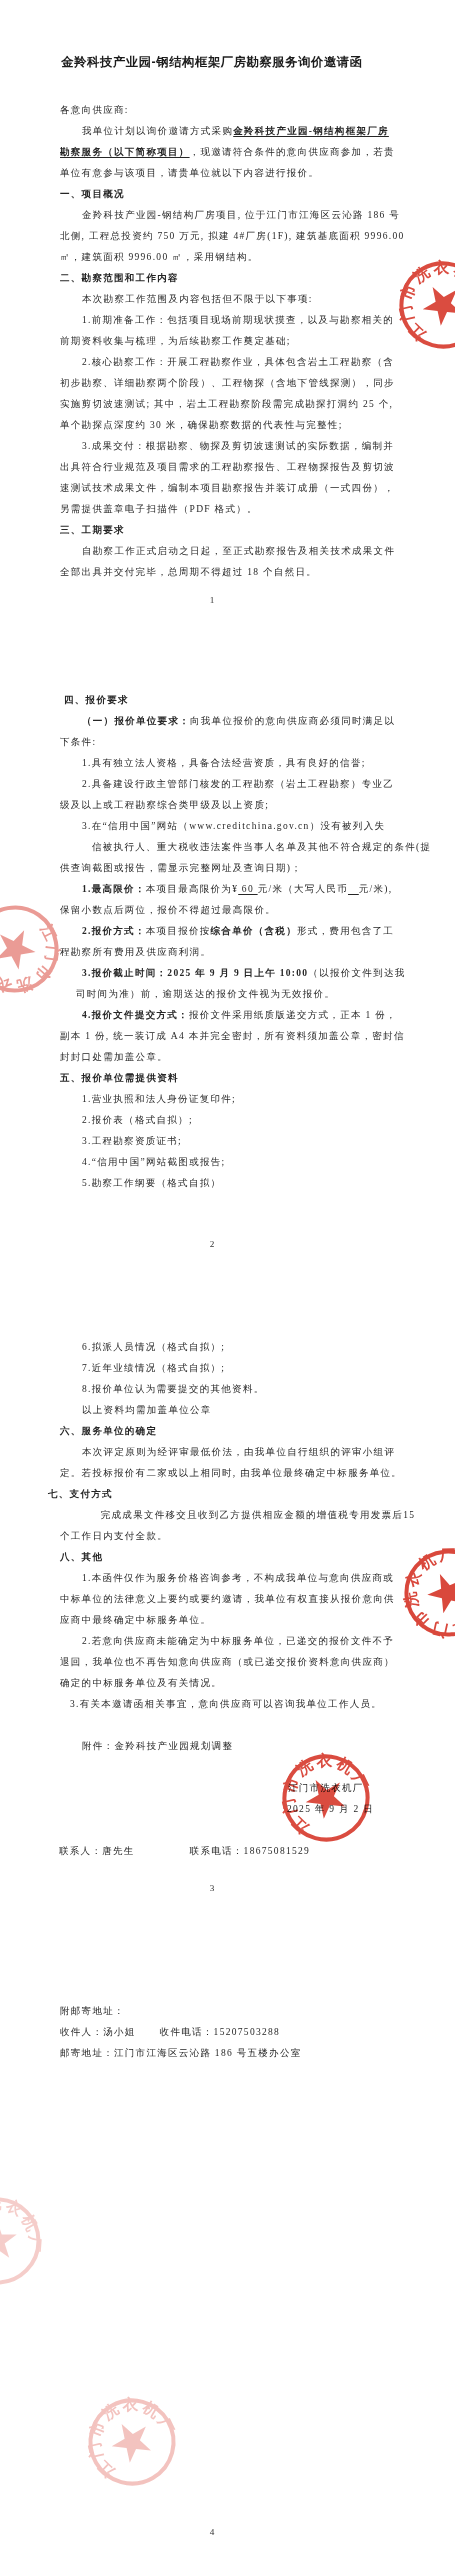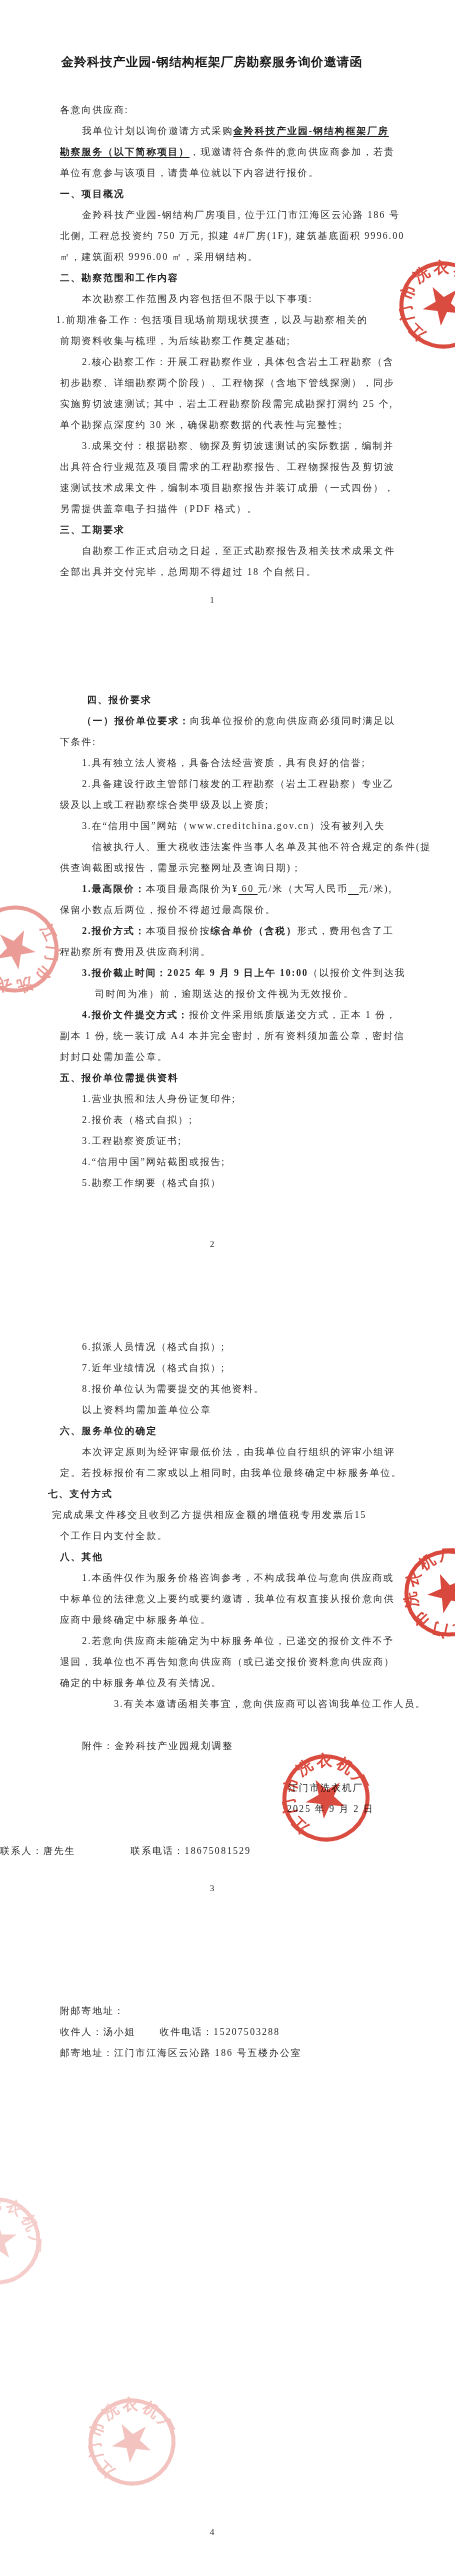--- a/index.html
+++ b/index.html
@@ -36,53 +36,53 @@
         <div class="line" style="margin-left: 60px;"><span>各意向供应商:</span></div>
         <div class="line" style="margin-left: 82px;"><span>我单位计划以询价邀请方式采购</span><span class="b u">金羚科技产业园-钢结构框架厂房</span></div>
         <div class="line" style="margin-left: 60px;"><span class="b u">勘察服务（以下简称项目）</span><span>，现邀请符合条件的意向供应商参加，若贵</span></div>
         <div class="line" style="margin-left: 60px;"><span>单位有意参与该项目，请贵单位就以下内容进行报价。</span></div>
         <div class="line" style="margin-left: 60px;"><span class="b">一、项目概况</span></div>
         <div class="line" style="margin-left: 82px;"><span>金羚科技产业园-钢结构厂房项目, 位于江门市江海区云沁路 186 号</span></div>
         <div class="line" style="margin-left: 60px;"><span>北侧, 工程总投资约 750 万元, 拟建 4#厂房(1F), 建筑基底面积 9996.00</span></div>
         <div class="line" style="margin-left: 60px;"><span>㎡，建筑面积 9996.00 ㎡，采用钢结构。</span></div>
         <div class="line" style="margin-left: 60px;"><span class="b">二、勘察范围和工作内容</span></div>
         <div class="line" style="margin-left: 82px;"><span>本次勘察工作范围及内容包括但不限于以下事项:</span></div>
-        <div class="line" style=" text-align: center;"><span>1.前期准备工作：包括项目现场前期现状摸查，以及与勘察相关的</span></div>
+        <div class="line" style="margin-left: 82px;"><span>1.前期准备工作：包括项目现场前期现状摸查，以及与勘察相关的</span></div>
         <div class="line" style="margin-left: 60px;"><span>前期资料收集与梳理，为后续勘察工作奠定基础;</span></div>
         <div class="line" style="margin-left: 82px;"><span>2.核心勘察工作：开展工程勘察作业，具体包含岩土工程勘察（含</span></div>
         <div class="line" style="margin-left: 60px;"><span>初步勘察、详细勘察两个阶段）、工程物探（含地下管线探测），同步</span></div>
         <div class="line" style="margin-left: 60px;"><span>实施剪切波速测试; 其中，岩土工程勘察阶段需完成勘探打洞约 25 个,</span></div>
         <div class="line" style="margin-left: 60px;"><span>单个勘探点深度约 30 米，确保勘察数据的代表性与完整性;</span></div>
         <div class="line" style="margin-left: 82px;"><span>3.成果交付：根据勘察、物探及剪切波速测试的实际数据，编制并</span></div>
         <div class="line" style="margin-left: 60px;"><span>出具符合行业规范及项目需求的工程勘察报告、工程物探报告及剪切波</span></div>
         <div class="line" style="margin-left: 60px;"><span>速测试技术成果文件，编制本项目勘察报告并装订成册（一式四份），</span></div>
         <div class="line" style="margin-left: 60px;"><span>另需提供盖章电子扫描件（PDF 格式）。</span></div>
         <div class="line" style="margin-left: 60px;"><span class="b">三、工期要求</span></div>
         <div class="line" style="margin-left: 82px;"><span>自勘察工作正式启动之日起，至正式勘察报告及相关技术成果文件</span></div>
         <div class="line" style="margin-left: 60px;"><span>全部出具并交付完毕，总周期不得超过 18 个自然日。</span></div>
       </div>
       <div class="pagenum">1</div>
     </div>
     <div class="page" style="top: 644px;">
       <div class="lines" style="margin-top: 46px;">
-        <div class="line" style="margin-left: 87px;"><span class="b">四、报价要求</span></div>
+        <div class="line" style="margin-left: 64px;"><span class="b">四、报价要求</span></div>
         <div class="line" style="margin-left: 82px;"><span class="b">（一）报价单位要求：</span><span>向我单位报价的意向供应商必须同时满足以</span></div>
         <div class="line" style="margin-left: 60px;"><span>下条件:</span></div>
         <div class="line" style="margin-left: 82px;"><span>1.具有独立法人资格，具备合法经营资质，具有良好的信誉;</span></div>
         <div class="line" style="margin-left: 82px;"><span>2.具备建设行政主管部门核发的工程勘察（岩土工程勘察）专业乙</span></div>
         <div class="line" style="margin-left: 60px;"><span>级及以上或工程勘察综合类甲级及以上资质;</span></div>
         <div class="line" style="margin-left: 82px;"><span>3.在“信用中国”网站（www.creditchina.gov.cn）没有被列入失</span></div>
         <div class="line" style="margin-left: 92px;"><span>信被执行人、重大税收违法案件当事人名单及其他不符合规定的条件(提</span></div>
         <div class="line" style="margin-left: 60px;"><span>供查询截图或报告，需显示完整网址及查询日期)；</span></div>
         <div class="line" style="margin-left: 82px;"><span class="b">1.最高限价：</span><span>本项目最高限价为¥</span><span class="u"> 60 </span><span>元/米（大写人民币</span><span class="u">　</span><span>元/米),</span></div>
         <div class="line" style="margin-left: 60px;"><span>保留小数点后两位，报价不得超过最高限价。</span></div>
         <div class="line" style="margin-left: 82px;"><span class="b">2.报价方式：</span><span>本项目报价按</span><span class="b">综合单价（含税）</span><span>形式，费用包含了工</span></div>
         <div class="line" style="margin-left: 60px;"><span>程勘察所有费用及供应商利润。</span></div>
         <div class="line" style="margin-left: 82px;"><span class="b">3.报价截止时间：</span><span class="b">2025 年 9 月 9 日上午 10:00</span><span>（以报价文件到达我</span></div>
-        <div class="line" style="margin-left: 95px;"><span>司时间为准）前，逾期送达的报价文件视为无效报价。</span></div>
+        <div class="line" style="margin-left: 76px;"><span>司时间为准）前，逾期送达的报价文件视为无效报价。</span></div>
         <div class="line" style="margin-left: 82px;"><span class="b">4.报价文件提交方式：</span><span>报价文件采用纸质版递交方式，正本 1 份，</span></div>
         <div class="line" style="margin-left: 60px;"><span>副本 1 份, 统一装订成 A4 本并完全密封，所有资料须加盖公章，密封信</span></div>
         <div class="line" style="margin-left: 60px;"><span>封封口处需加盖公章。</span></div>
         <div class="line" style="margin-left: 60px;"><span class="b">五、报价单位需提供资料</span></div>
         <div class="line" style="margin-left: 82px;"><span>1.营业执照和法人身份证复印件;</span></div>
         <div class="line" style="margin-left: 82px;"><span>2.报价表（格式自拟）;</span></div>
         <div class="line" style="margin-left: 82px;"><span>3.工程勘察资质证书;</span></div>
         <div class="line" style="margin-left: 82px;"><span>4.“信用中国”网站截图或报告;</span></div>
         <div class="line" style="margin-left: 82px;"><span>5.勘察工作纲要（格式自拟）</span></div>
       </div>
@@ -91,37 +91,37 @@
     <div class="page" style="top: 1288px;">
       <div class="lines" style="margin-top: 49px;">
         <div class="line" style="margin-left: 82px;"><span>6.拟派人员情况（格式自拟）;</span></div>
         <div class="line" style="margin-left: 82px;"><span>7.近年业绩情况（格式自拟）;</span></div>
         <div class="line" style="margin-left: 82px;"><span>8.报价单位认为需要提交的其他资料。</span></div>
         <div class="line" style="margin-left: 82px;"><span>以上资料均需加盖单位公章</span></div>
         <div class="line" style="margin-left: 60px;"><span class="b">六、服务单位的确定</span></div>
         <div class="line" style="margin-left: 82px;"><span>本次评定原则为经评审最低价法，由我单位自行组织的评审小组评</span></div>
         <div class="line" style="margin-left: 60px;"><span>定。若投标报价有二家或以上相同时, 由我单位最终确定中标服务单位。</span></div>
         <div class="line" style="margin-left: 48px;"><span class="b">七、支付方式</span></div>
-        <div class="line" style="margin-left: 52px;"><span>完成成果文件移交且收到乙方提供相应金额的增值税专用发票后15</span></div>
+        <div class="line" style="margin-left: 92px; text-align: center;"><span>完成成果文件移交且收到乙方提供相应金额的增值税专用发票后15</span></div>
         <div class="line" style="margin-left: 60px;"><span>个工作日内支付全款。</span></div>
         <div class="line" style="margin-left: 60px;"><span class="b">八、其他</span></div>
         <div class="line" style="margin-left: 82px;"><span>1.本函件仅作为服务价格咨询参考，不构成我单位与意向供应商或</span></div>
         <div class="line" style="margin-left: 60px;"><span>中标单位的法律意义上要约或要约邀请，我单位有权直接从报价意向供</span></div>
         <div class="line" style="margin-left: 60px;"><span>应商中最终确定中标服务单位。</span></div>
         <div class="line" style="margin-left: 82px;"><span>2.若意向供应商未能确定为中标服务单位，已递交的报价文件不予</span></div>
         <div class="line" style="margin-left: 60px;"><span>退回，我单位也不再告知意向供应商（或已递交报价资料意向供应商）</span></div>
         <div class="line" style="margin-left: 60px;"><span>确定的中标服务单位及有关情况。</span></div>
-        <div class="line" style="margin-left: 114px;"><span>3.有关本邀请函相关事宜，意向供应商可以咨询我单位工作人员。</span></div>
+        <div class="line" style="margin-left: 70px;"><span>3.有关本邀请函相关事宜，意向供应商可以咨询我单位工作人员。</span></div>
         <div class="line" style="margin-left: 60px;"></div>
         <div class="line" style="margin-left: 82px;"><span>附件：金羚科技产业园规划调整</span></div>
         <div class="line" style="margin-left: 60px;"></div>
         <div class="line" style="margin-left: 288px;"><span>江门市洗衣机厂</span></div>
         <div class="line" style="margin-left: 287px;"><span>2025 年 9 月 2 日</span></div>
         <div class="line" style="margin-left: 60px;"></div>
-        <div class="line" style=""><span>联系人：唐先生</span><span style="margin-left: 55px;">联系电话：18675081529</span></div>
+        <div class="line" style="margin-left: 59px;"><span>联系人：唐先生</span><span style="margin-left: 55px;">联系电话：18675081529</span></div>
       </div>
       <div class="pagenum">3</div>
     </div>
     <div class="page" style="top: 1932px;">
       <div class="lines" style="margin-top: 69px;">
         <div class="line" style="margin-left: 60px;"><span>附邮寄地址：</span></div>
         <div class="line" style="margin-left: 60px;"><span>收件人：汤小姐</span><span style="margin-left: 24px;">收件电话：15207503288</span></div>
         <div class="line" style="margin-left: 60px;"><span>邮寄地址：江门市江海区云沁路 186 号五楼办公室</span></div>
       </div>
       <div class="pagenum">4</div>

